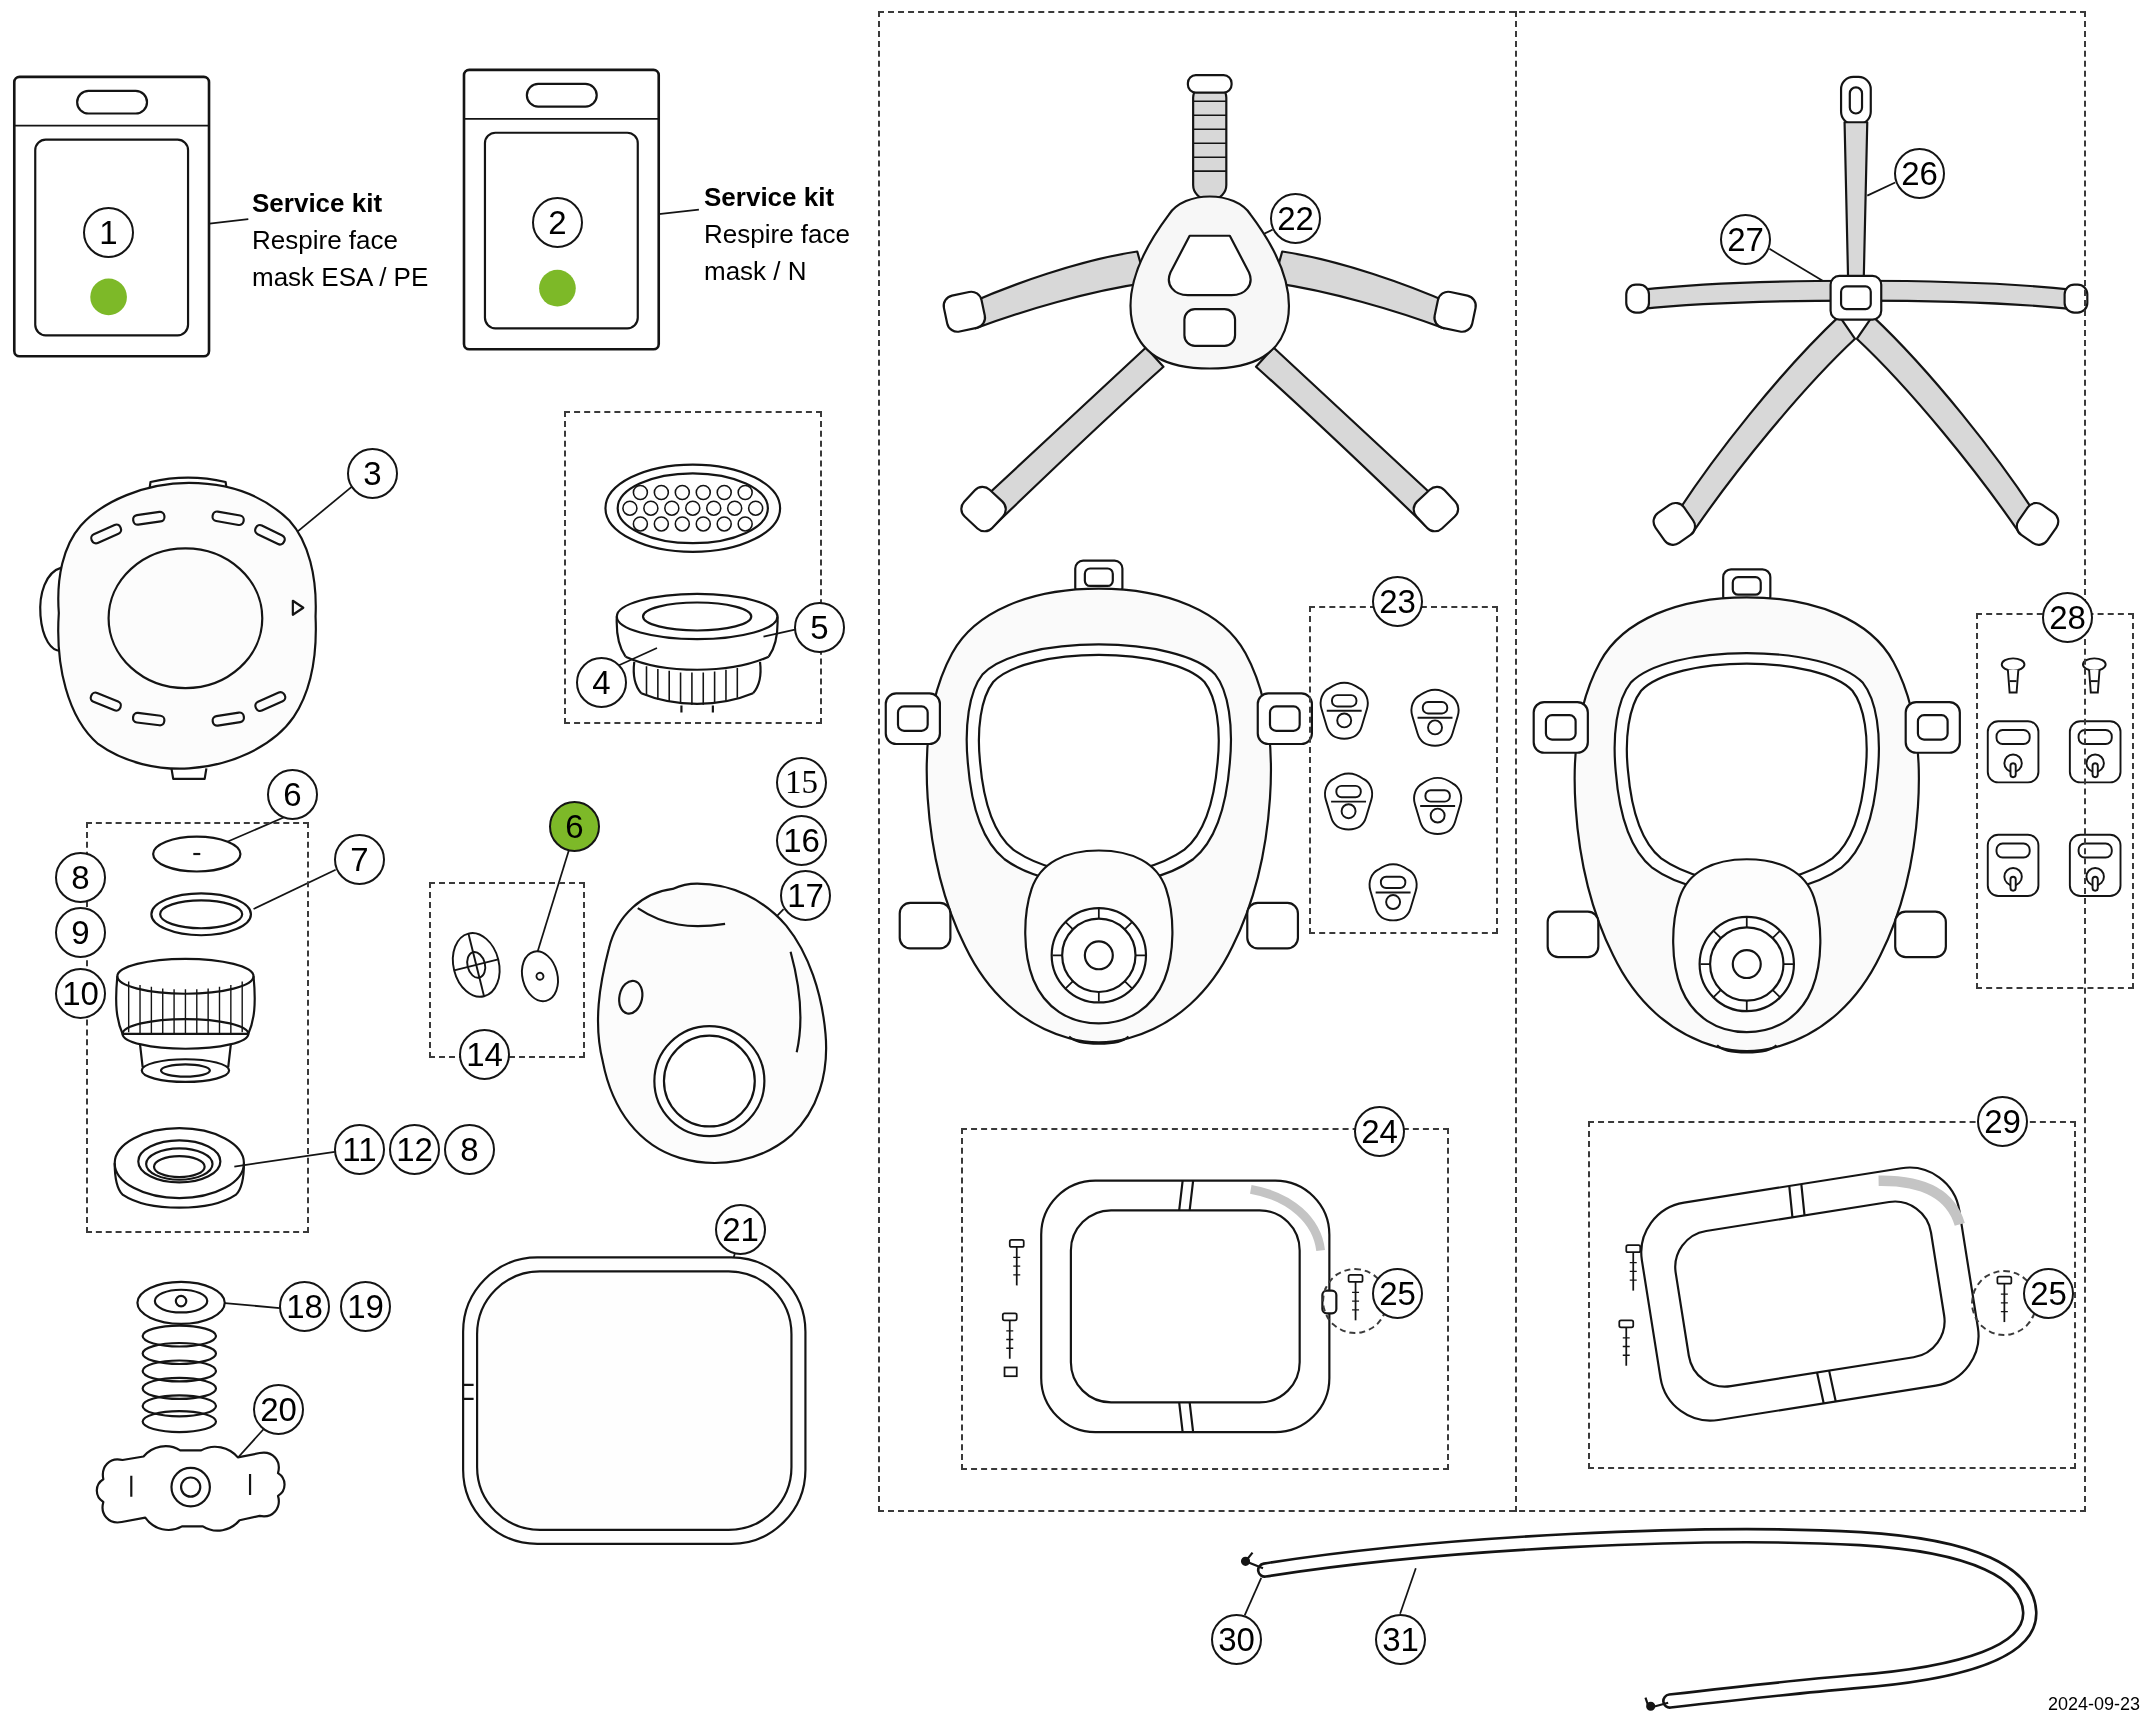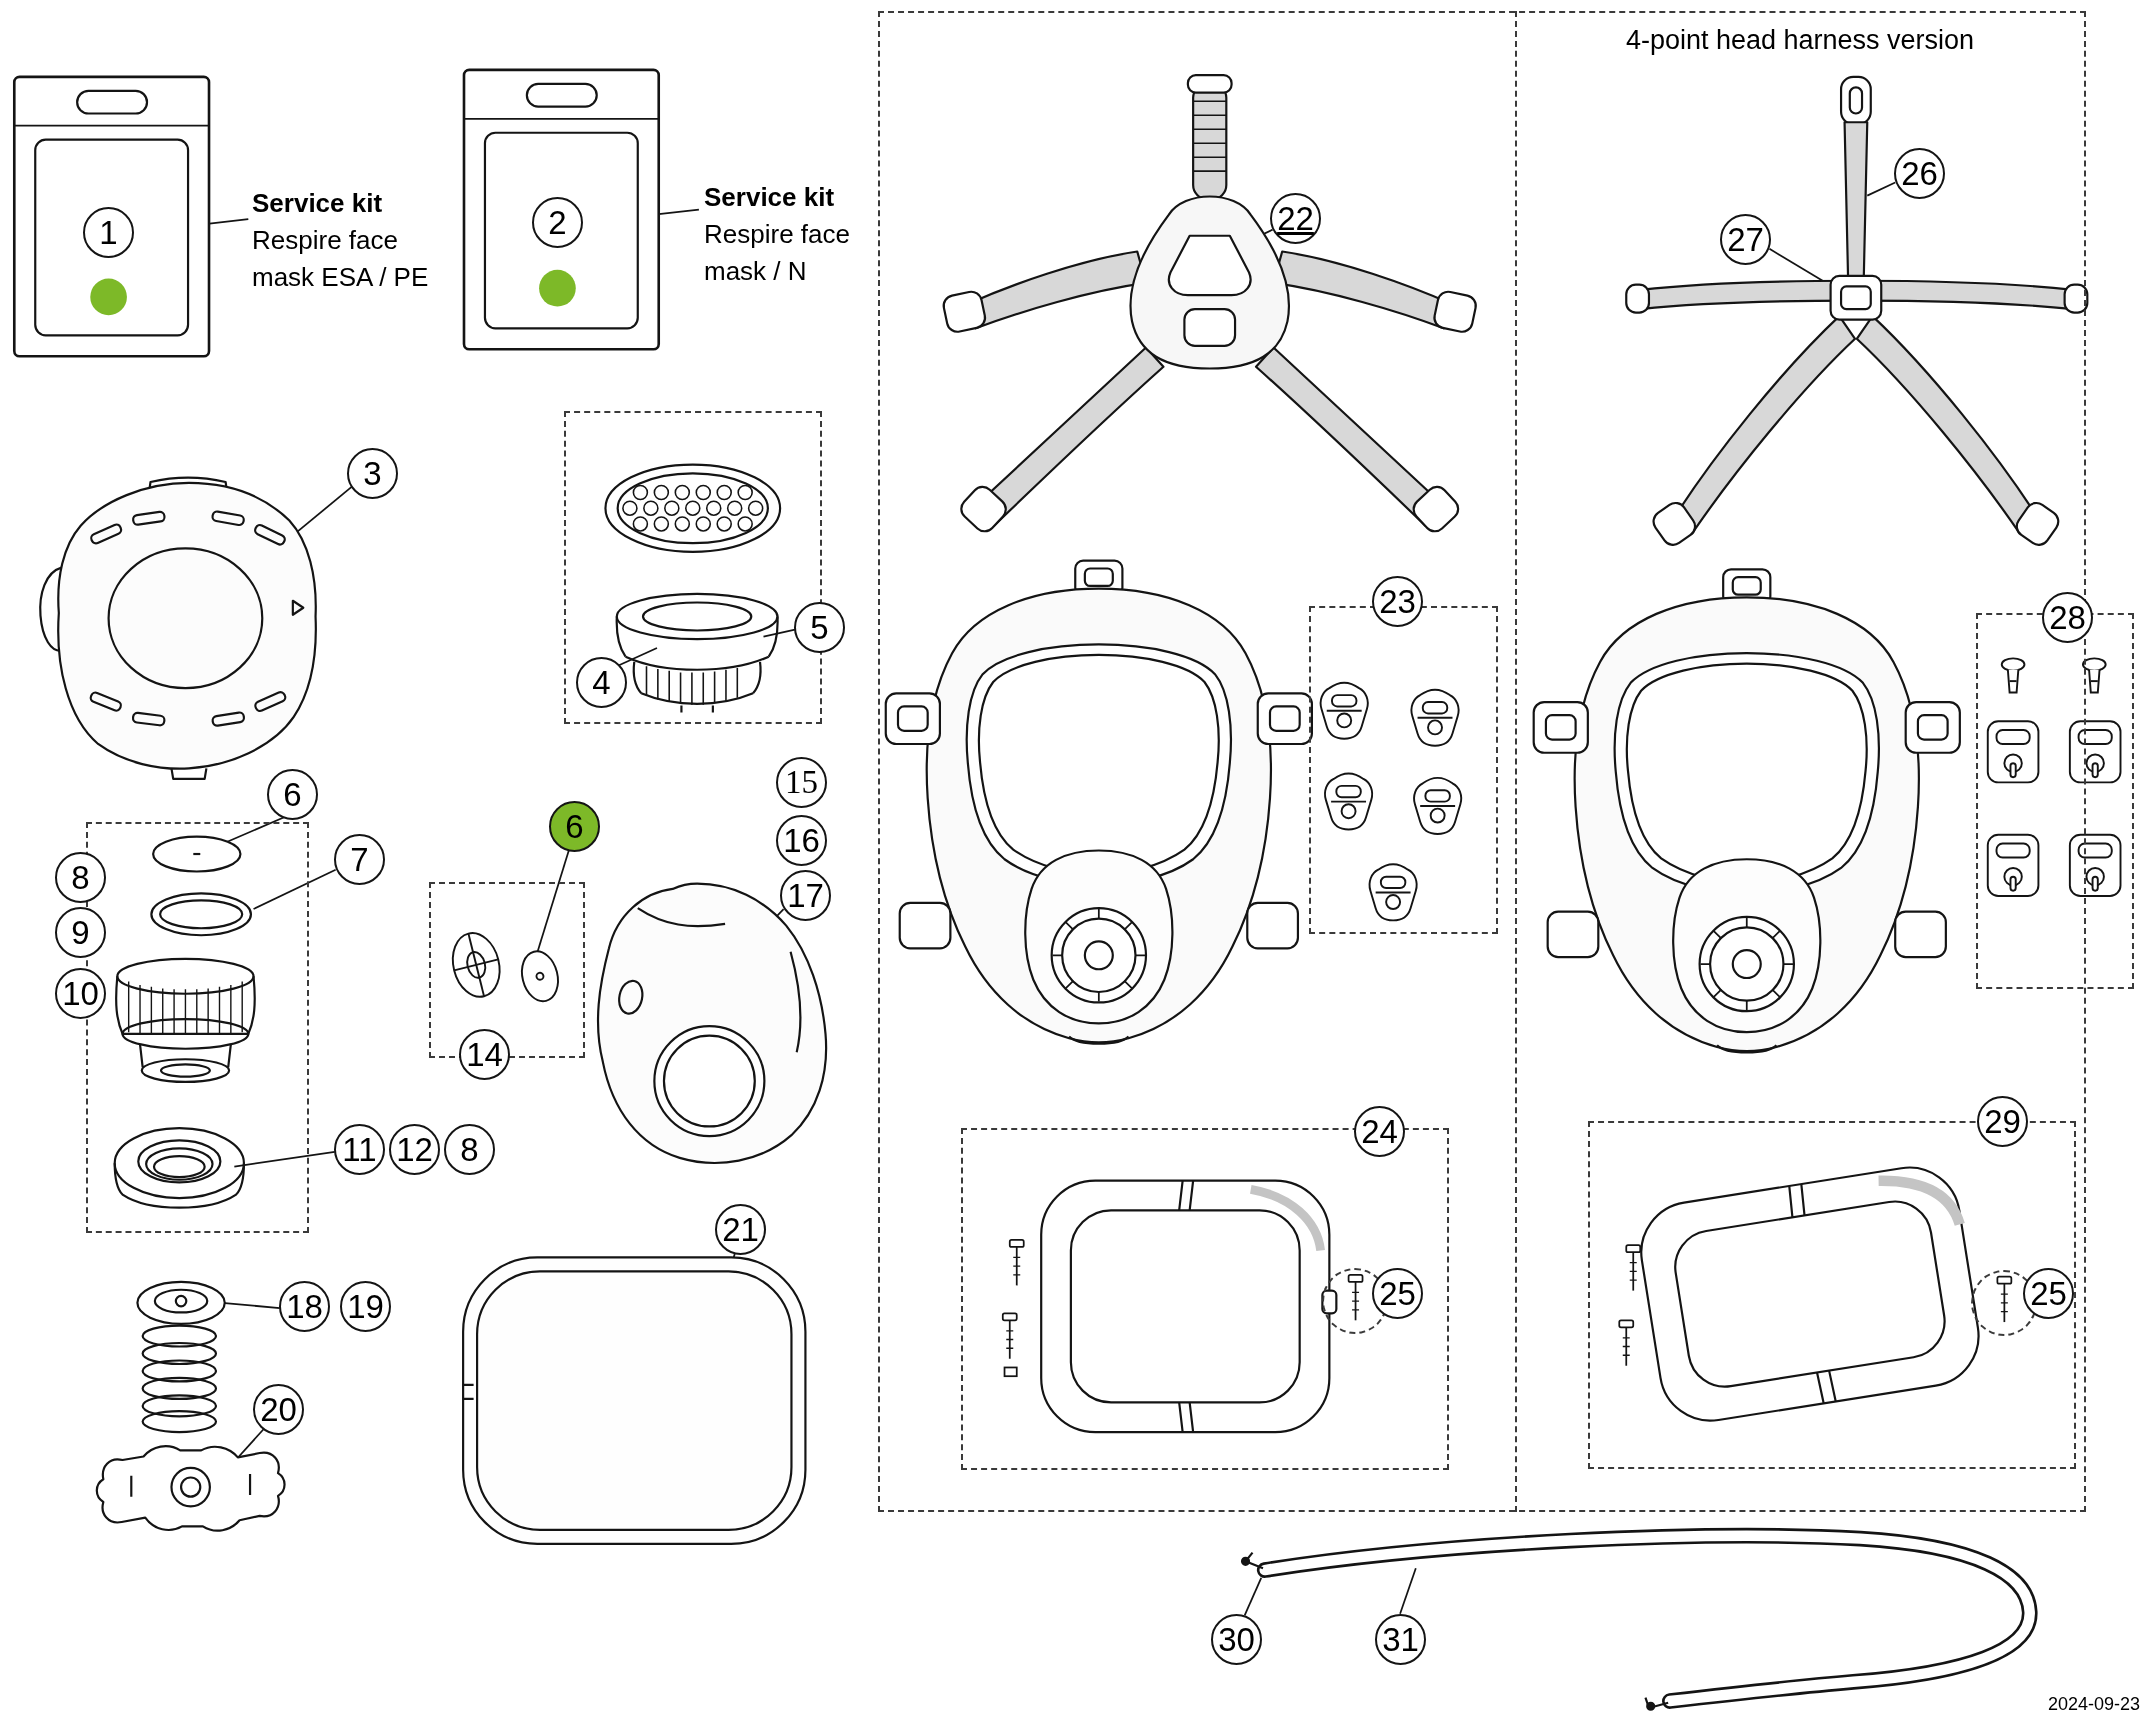--- a/index.html
+++ b/index.html
@@ -334,21 +334,20 @@
   <div class="dashed-box" style="left:564px; top:411px; width:258px; height:313px;"></div>
   <div class="dashed-box" style="left:86px; top:822px; width:223px; height:411px;"></div>
   <div class="dashed-box" style="left:429px; top:882px; width:156px; height:176px;"></div>
   <div class="dashed-box" style="left:1309px; top:606px; width:189px; height:328px;"></div>
   <div class="dashed-box" style="left:961px; top:1128px; width:488px; height:342px;"></div>
   <div class="dashed-box" style="left:1976px; top:613px; width:158px; height:376px;"></div>
   <div class="dashed-box" style="left:1588px; top:1121px; width:488px; height:348px;"></div>
   <div class="dashed-circle" style="left:1322px; top:1268px;"></div>
   <div class="dashed-circle" style="left:1971px; top:1270px;"></div>
 
-  <div class="section-title" style="left:1515px; top:24.5px; width:570px;">4-point head harness version</div>
 
   <div class="label" style="left:252px; top:177px;">
     <div class="bold">Service kit</div>
     <div>Respire face</div>
     <div>mask ESA / PE</div>
   </div>
   <div class="label" style="left:704px; top:171px;">
     <div class="bold">Service kit</div>
     <div>Respire face</div>
     <div>mask / N</div>
@@ -371,21 +370,21 @@
   <div class="callout" style="left:389px; top:1124px;">12</div>
   <div class="callout" style="left:444px; top:1124px;">8</div>
   <div class="callout" style="left:459px; top:1029px;">14</div>
   <div class="callout" style="left:776px; top:757px;font-family:Liberation Serif, serif;">15</div>
   <div class="callout" style="left:776px; top:815px;">16</div>
   <div class="callout" style="left:780px; top:870px;">17</div>
   <div class="callout" style="left:279px; top:1281px;">18</div>
   <div class="callout" style="left:340px; top:1281px;">19</div>
   <div class="callout" style="left:253px; top:1384px;">20</div>
   <div class="callout" style="left:715px; top:1204px;">21</div>
-  <div class="callout" style="left:1270px; top:193px;text-decoration:underline;">22</div>
+  <div class="callout" style="left:1270px; top:193px;">22</div>
   <div class="callout" style="left:1372px; top:576px;">23</div>
   <div class="callout" style="left:1354px; top:1106px;">24</div>
   <div class="callout" style="left:1372px; top:1268px;">25</div>
   <div class="callout" style="left:2023px; top:1268px;">25</div>
   <div class="callout" style="left:1894px; top:148px;">26</div>
   <div class="callout" style="left:1720px; top:214px;">27</div>
   <div class="callout" style="left:2042px; top:592px;">28</div>
   <div class="callout" style="left:1977px; top:1096px;">29</div>
   <div class="callout" style="left:1211px; top:1614px;">30</div>
   <div class="callout" style="left:1375px; top:1614px;">31</div>

